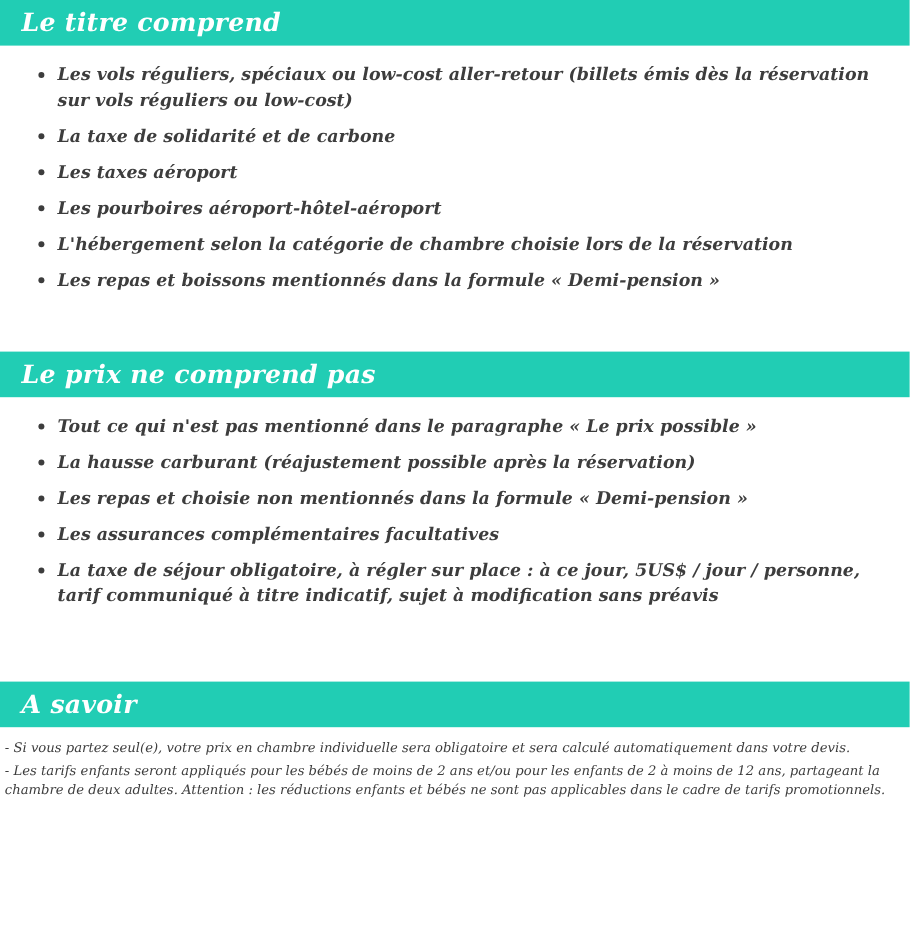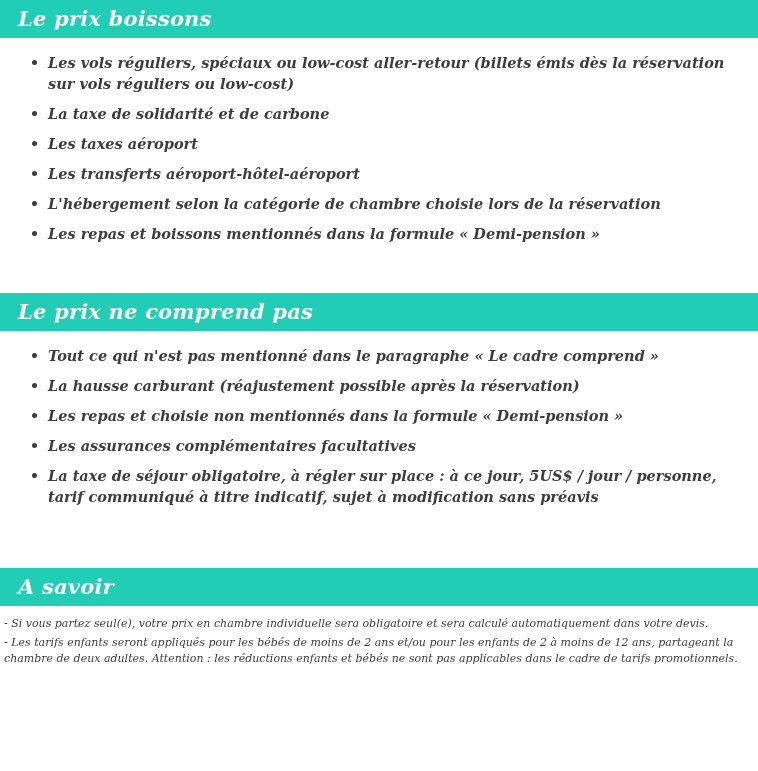--- a/index.html
+++ b/index.html
@@ -74,40 +74,40 @@
   .notes p + p {
     margin-top: 2px;
   }
 </style>
 </head>
 <body>
 
 <div class="page">
 
   <div class="section">
-    <div class="section-header">Le prix boissons</div>
+    <div class="section-header">Le titre comprend</div>
     <div class="section-body">
       <ul class="bullets">
         <li>Les vols réguliers, spéciaux ou low-cost aller-retour (billets émis dès la réservation sur vols réguliers ou low-cost)</li>
         <li>La taxe de solidarité et de carbone</li>
         <li>Les taxes aéroport</li>
-        <li>Les transferts aéroport-hôtel-aéroport</li>
+        <li>Les pourboires aéroport-hôtel-aéroport</li>
         <li>L'hébergement selon la catégorie de chambre choisie lors de la réservation</li>
         <li>Les repas et boissons mentionnés dans la formule « Demi-pension »</li>
       </ul>
     </div>
   </div>
 
   <div class="gap-1"></div>
 
   <div class="section">
     <div class="section-header">Le prix ne comprend pas</div>
     <div class="section-body">
       <ul class="bullets">
-        <li>Tout ce qui n'est pas mentionné dans le paragraphe « Le cadre comprend »</li>
+        <li>Tout ce qui n'est pas mentionné dans le paragraphe « Le prix possible »</li>
         <li>La hausse carburant (réajustement possible après la réservation)</li>
         <li>Les repas et choisie non mentionnés dans la formule « Demi-pension »</li>
         <li>Les assurances complémentaires facultatives</li>
         <li>La taxe de séjour obligatoire, à régler sur place : à ce jour, 5US$ / jour / personne, tarif communiqué à titre indicatif, sujet à modification sans préavis</li>
       </ul>
     </div>
   </div>
 
   <div class="gap-2"></div>
 

